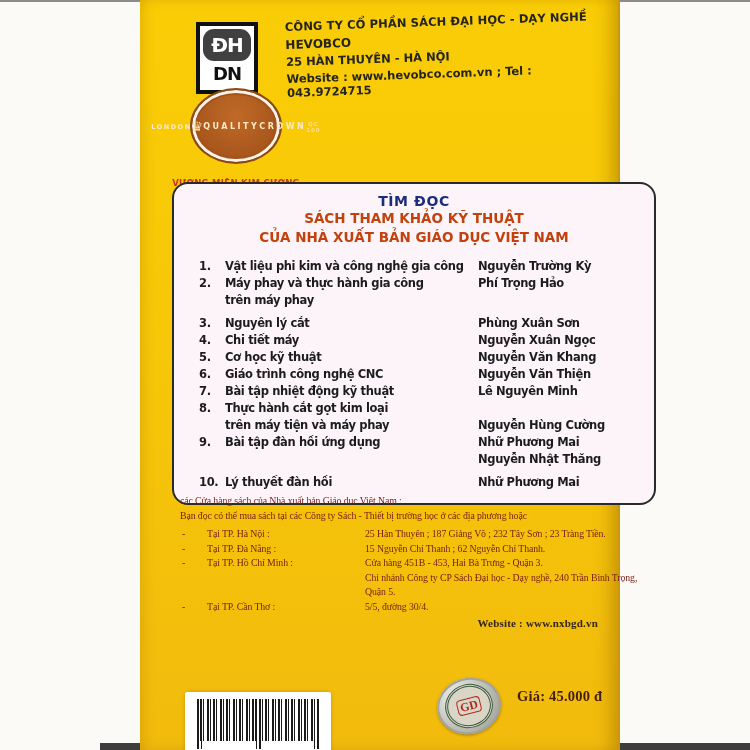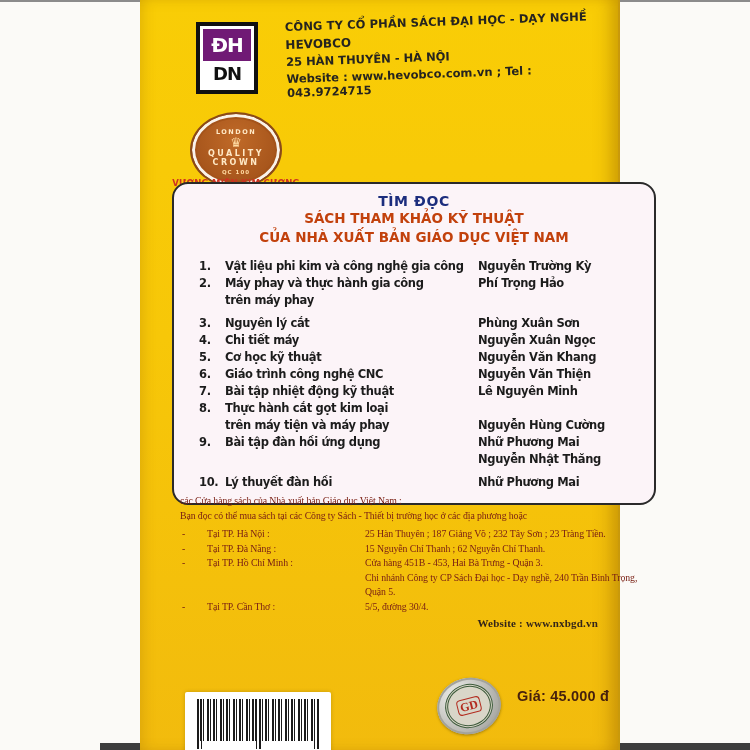--- a/index.html
+++ b/index.html
@@ -16,36 +16,36 @@
   
   .book{
     position:absolute;left:140px;top:0;width:478px;height:750px;
     background:linear-gradient(180deg,#f9cd06 0%,#f7c708 45%,#f2bb0d 100%);
     box-shadow:inset -14px 0 18px -8px rgba(140,90,0,.45), inset 10px 0 14px -8px rgba(150,100,0,.28);
     border-right:2px solid #c9990b;
   }
 
   
   .logo{position:absolute;left:56px;top:22px;width:62px;height:72px;background:#fff;border:4px solid #101010;padding:3px;box-sizing:border-box;}
-  .logo-top{height:55%;background:#701a75;color:#fff;display:flex;align-items:center;justify-content:center;font-weight:bold;font-size:20px;letter-spacing:-1px;}
+  .logo-top{height:55%;background:#404040;color:#fff;display:flex;align-items:center;justify-content:center;font-weight:bold;font-size:20px;letter-spacing:-1px;border-radius:11px;}
   .logo-bottom{height:45%;background:#fff;color:#101010;display:flex;align-items:center;justify-content:center;font-weight:bold;font-size:18px;letter-spacing:-1px;}
 
   
   .header-text{position:absolute;left:146px;top:20px;width:332px;color:#26241f;transform:rotate(-2deg);transform-origin:0 50%;}
   .ht-company{font-size:11.5px;font-weight:bold;letter-spacing:.1px;}
   .ht-brand{font-size:12px;font-weight:bold;margin-top:4px;}
   .ht-address{font-size:11.5px;font-weight:bold;margin-top:3px;}
   .ht-contact{font-size:11.5px;font-weight:bold;margin-top:3px;}
 
   
-  .crown{position:absolute;left:50px;top:112px;width:92px;height:76px;border-radius:50%;
+  .crown{position:absolute;left:50px;top:88px;width:92px;height:76px;border-radius:50%;
     background:radial-gradient(circle at 50% 35%,#c06a28,#a4531a 75%);
     border:2px solid #8a4a18;
     box-shadow:inset 0 0 0 3px rgba(255,252,245,.95), inset 0 0 0 5px #a4531a;
-    display:flex;flex-direction:column;align-items:center;justify-content:center;color:#ffe9c6;
+    display:flex;flex-direction:row;align-items:center;justify-content:center;color:#ffe9c6;
     text-align:center;box-sizing:border-box;}
   .crown-top{font-size:6.5px;font-weight:bold;letter-spacing:1.5px;margin-top:2px;}
   .crown-glyph{font-size:13px;line-height:13px;color:#ffdca4;}
   .crown-l1,.crown-l2{font-size:8px;font-weight:bold;letter-spacing:2.5px;line-height:9px;text-align:center;}
   .crown-code{font-size:5.5px;font-weight:bold;letter-spacing:1px;margin-top:2px;color:#ffd9a0;}
   .crown-captions{position:absolute;left:1px;top:178px;width:190px;text-align:center;color:#ce3122;font-weight:bold;font-size:8.5px;line-height:11px;letter-spacing:.3px;}
 
   
   .panel{position:absolute;left:32px;top:182px;width:484px;box-sizing:border-box;
     background:#fcf4f8;border:2px solid #2a2a2a;border-radius:16px;padding:9px 12px 12px;}
@@ -86,21 +86,21 @@
     transform:rotate(-14deg);
     background:radial-gradient(circle at 35% 30%,#f1f1ee,#b9b9b4 60%,#8f8f89);
     box-shadow:0 1px 3px rgba(0,0,0,.35), inset 0 0 0 2px #a3a39c;
     display:flex;align-items:center;justify-content:center;}
   .gd-ring{width:42px;height:38px;border-radius:50%;border:3px double #3c5a3a;background:#d9d6c8;
     display:flex;align-items:center;justify-content:center;}
   .gd-mono{font-family:"Liberation Serif",serif;font-size:12px;font-weight:bold;color:#b22a1d;
     border:1.5px solid #b22a1d;border-radius:4px;padding:0 2px;line-height:14px;}
 
   
-  .price{position:absolute;left:377px;top:688px;font-family:Liberation Sans, sans-serif;
+  .price{position:absolute;left:377px;top:688px;font-family:Liberation Serif, serif;
     font-size:14.5px;font-weight:bold;color:#451f0d;letter-spacing:.2px;}
 </style>
 </head>
 <body>
 
 <div class="photo-top-line"></div>
 <div class="photo-bottom-band"></div>
 
 <div class="book">
 

